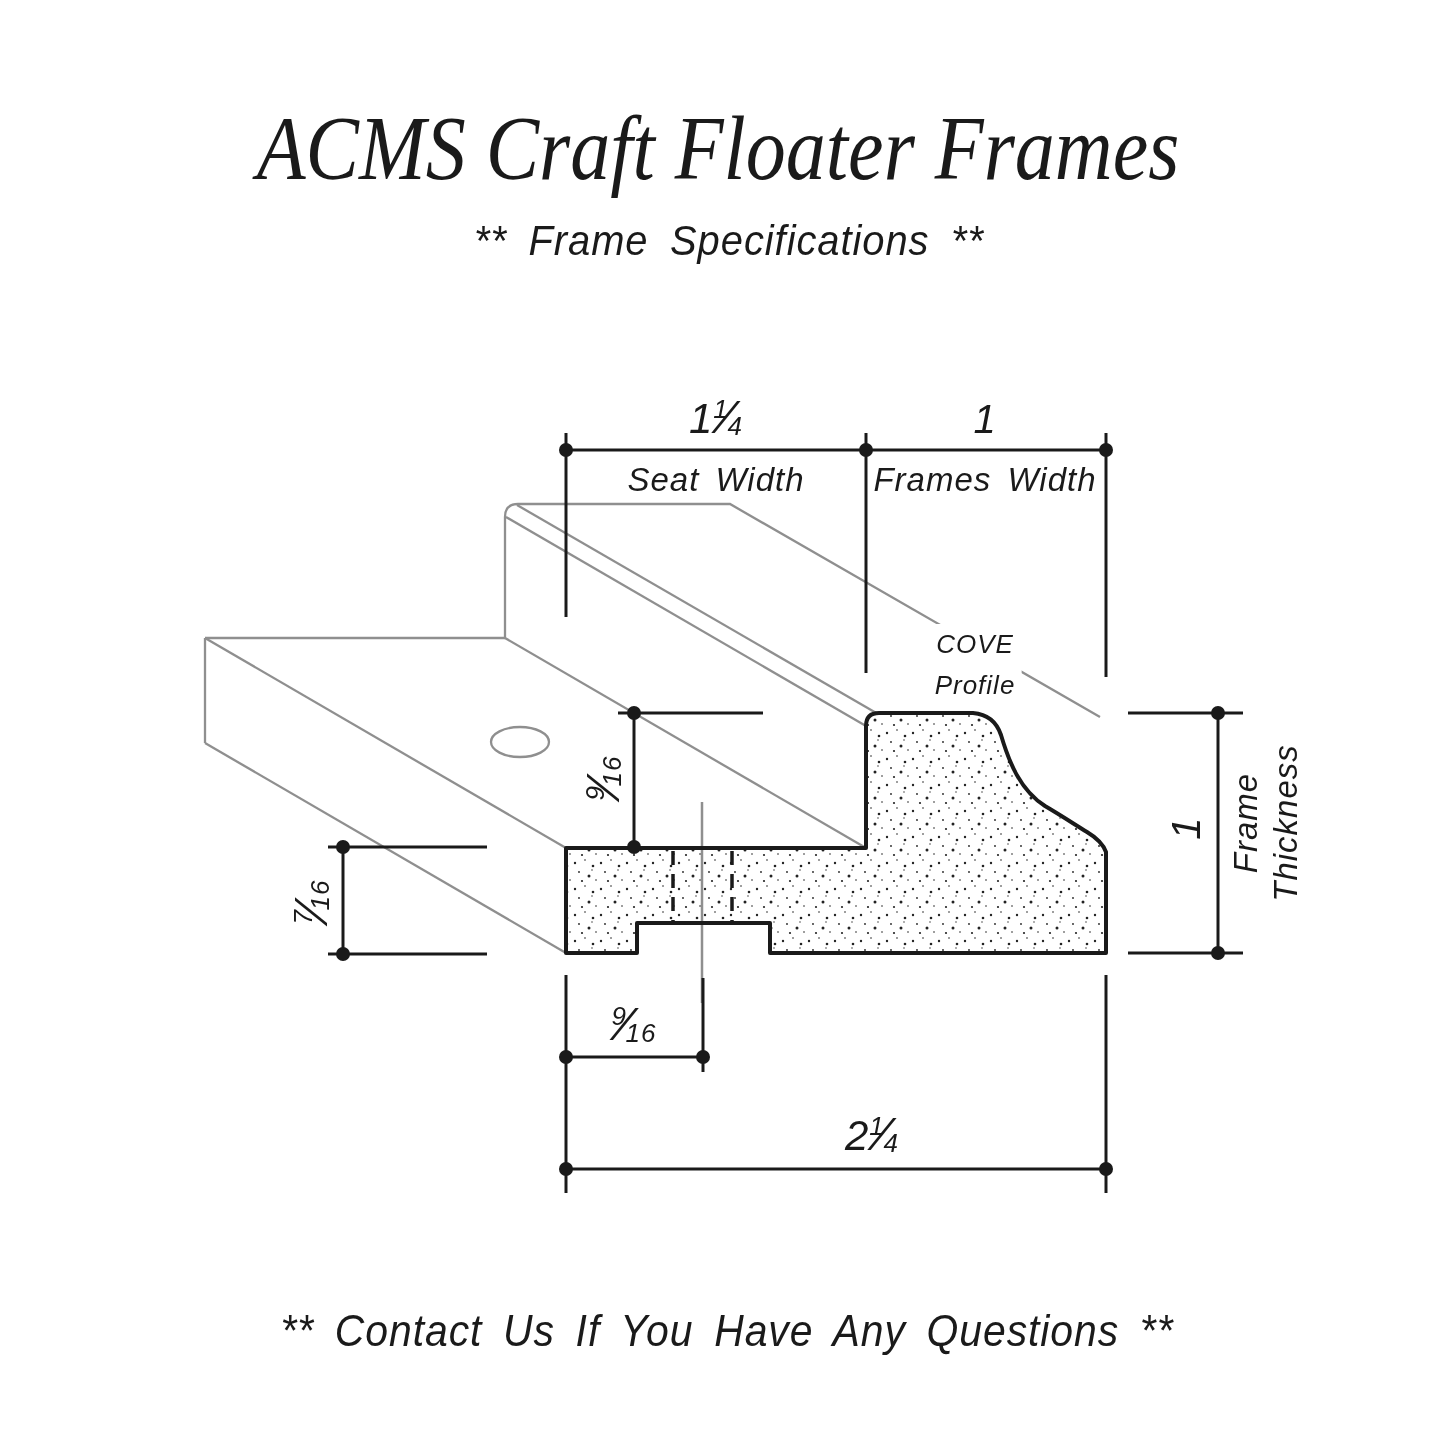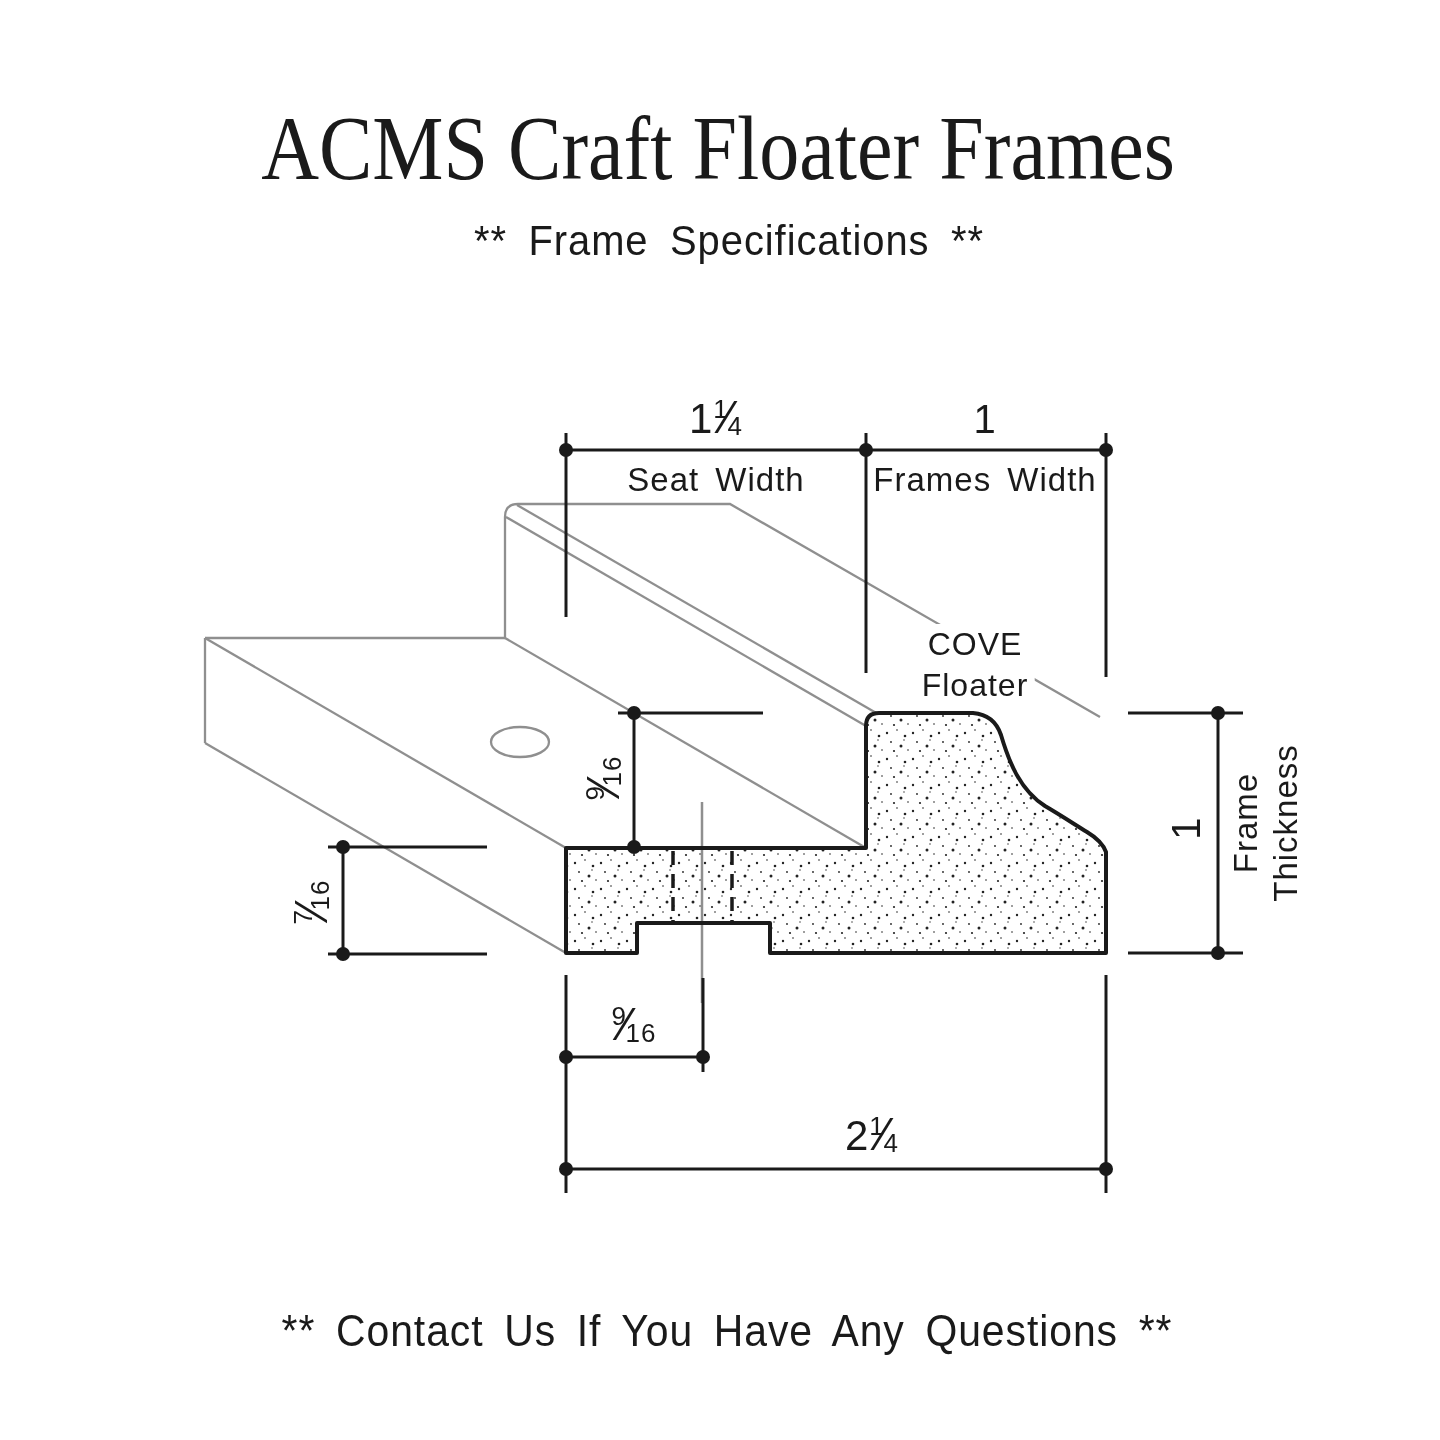--- a/index.html
+++ b/index.html
@@ -1,32 +1,32 @@
 <!DOCTYPE html>
 <html><head>
 <meta charset="utf-8">
 <style>
   html,body{margin:0;padding:0;background:#ffffff;}
   #page{position:relative;width:1440px;height:1440px;background:#ffffff;overflow:hidden;
-        font-family:"Liberation Sans",sans-serif;color:#1a1a1a;}
+        font-family:"Liberation Sans",sans-serif;color:#1a1a1a;font-style:italic;}
   #drawing{position:absolute;left:0;top:0;}
   .lbl{position:absolute;white-space:nowrap;transform:translate(-50%,-50%);
        font-family:"Liberation Sans",sans-serif;color:#1a1a1a;letter-spacing:1px;}
   .rot{transform:translate(-50%,-50%) rotate(-90deg);}
   .title{font-family:"Liberation Serif",serif;font-size:92px;letter-spacing:0;
          transform:translate(-50%,-50%) scaleX(0.87);}
   .subtitle{font-size:42px;word-spacing:10px;transform:translate(-50%,-50%) scaleX(0.95);}
   .footer{font-size:44px;word-spacing:9px;transform:translate(-50%,-50%) scaleX(0.93);}
   .dimlabel{font-size:33px;word-spacing:6px;text-align:right;}
   .num{font-size:40px;}
   .whole{font-size:42px;}
   .fnum{font-size:26px;vertical-align:15px;}
   .fsl{font-size:46px;margin:0 -5px;}
   .fden{font-size:26px;vertical-align:-2px;}
-  .covelbl{background:#ffffff;text-align:center;font-size:32px;line-height:41px;padding:0 6px;}
+  .covelbl{background:#ffffff;text-align:center;font-size:26px;line-height:41px;padding:0 6px;}
   .thklbl{font-size:33px;text-align:center;line-height:40px;}
 </style>
 </head>
 <body>
 
 <div id="page">
 
   <svg id="drawing" width="1440" height="1440" viewBox="0 0 1440 1440">
     <defs>
       <pattern id="stip" width="26" height="26" patternUnits="userSpaceOnUse">
@@ -115,21 +115,21 @@
   <div class="lbl num" style="left:716px;top:417px">
     <span class="whole">1</span><span class="fnum">1</span><span class="fsl">⁄</span><span class="fden">4</span>
   </div>
   <div class="lbl dimlabel" style="left:716px;top:480px">Seat Width</div>
 
   <div class="lbl num" style="left:985px;top:419px">1</div>
   <div class="lbl dimlabel" style="left:985px;top:480px">Frames Width</div>
 
   <div class="lbl covelbl" style="left:975px;top:665px">
     <div>COVE</div>
-    <div>Floater</div>
+    <div>Profile</div>
   </div>
 
   <div class="lbl rot num" style="left:603px;top:778px">
     <span class="fnum">9</span><span class="fsl">⁄</span><span class="fden">16</span>
   </div>
 
   <div class="lbl rot num" style="left:311px;top:902px">
     <span class="fnum">7</span><span class="fsl">⁄</span><span class="fden">16</span>
   </div>
 

